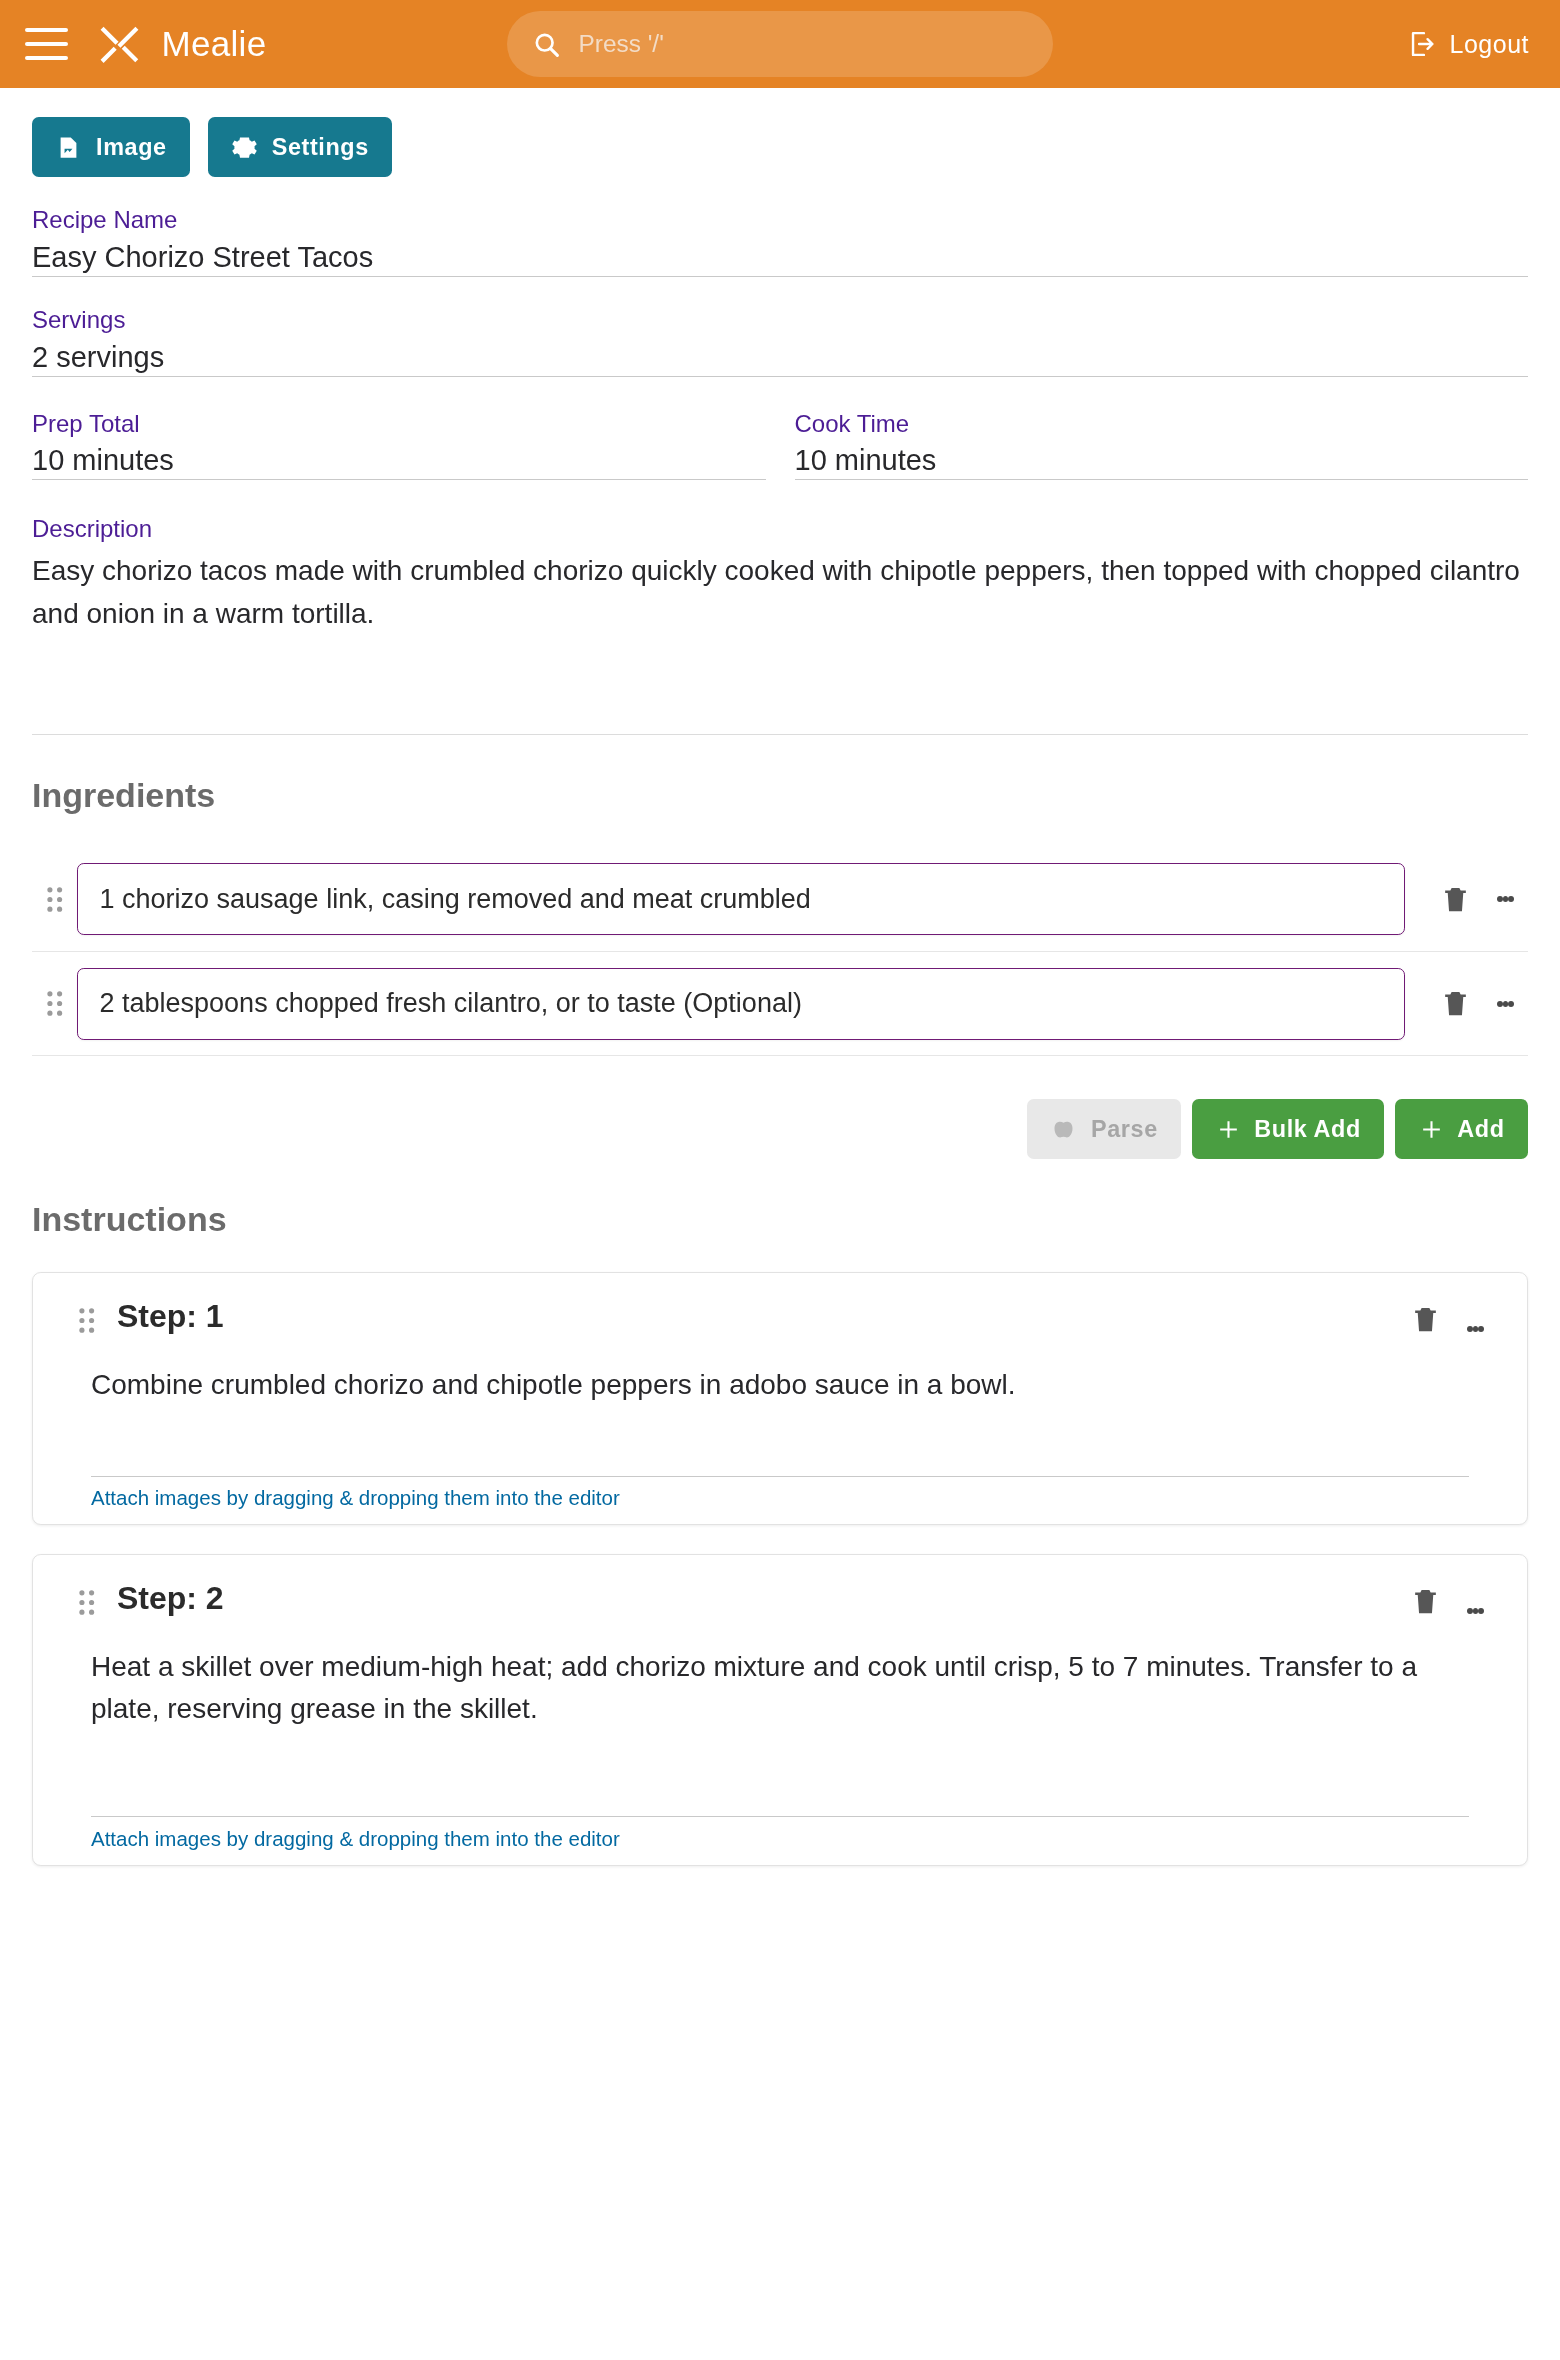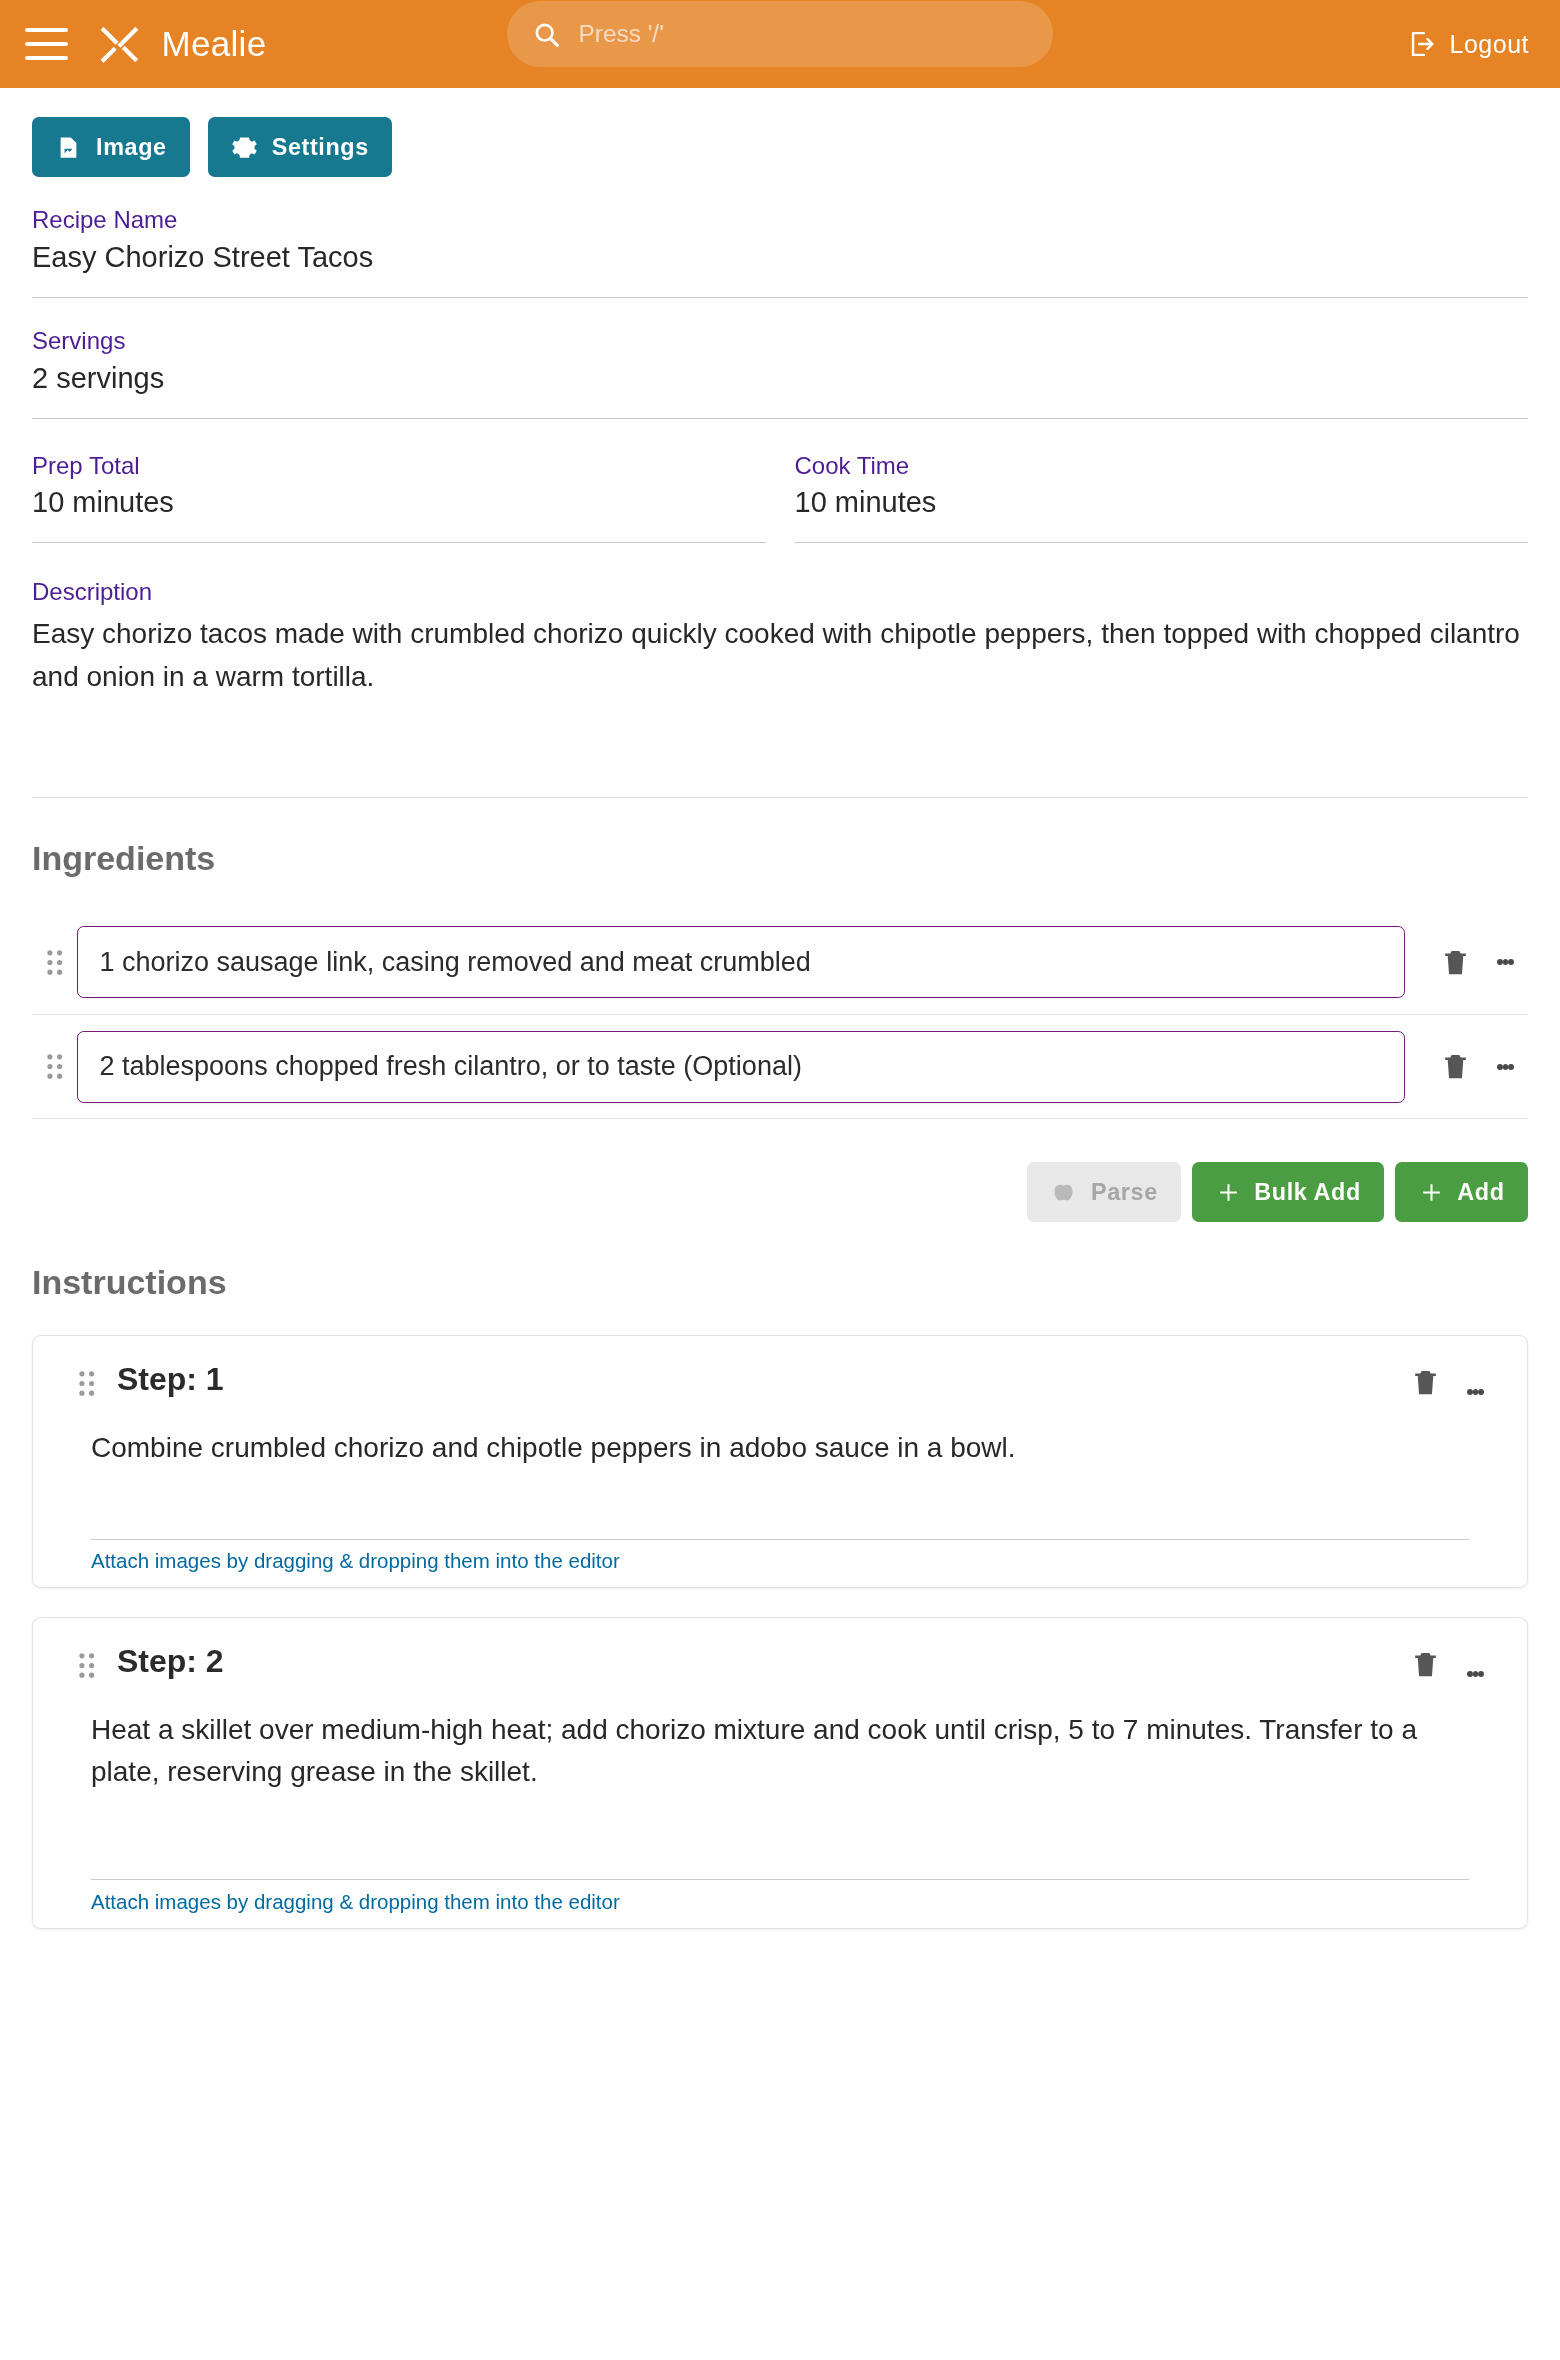--- a/index.html
+++ b/index.html
@@ -21,21 +21,21 @@
     color: #ffffff;
     z-index: 20;
   }
   .hamburger { width: 43px; height: 33px; display: flex; flex-direction: column; justify-content: space-between; cursor: pointer; margin-right: 29px; }
   .hamburger span { display: block; height: 4.9px; background: #fff; border-radius: 2px; }
   .brand { display: flex; align-items: center; gap: 19.5px; }
   .brand-logo { width: 45px; height: 45px; }
   .brand-title { font-size: 35px; font-weight: 500; letter-spacing: 0.3px; }
 
   .search-wrap {
-    position: absolute; left: 780px; top: 1px; transform: translateX(-50%);
+    position: absolute; left: 780px; top: 11px; transform: translateX(-50%);
     width: 546px; height: 66px;
     background: rgba(255,255,255,0.16);
     border-radius: 33px;
     display: flex; align-items: center;
     padding: 0 25px;
     gap: 15.6px;
   }
   .search-wrap svg { flex: none; }
   .search-input {
     background: transparent; border: none; outline: none;
@@ -77,21 +77,21 @@
   }
   .btn-teal { background: #16798f; }
   .btn-green { background: #4a9e41; }
   .btn-grey { background: #e8e8e8; color: #a6a6a6; cursor: default; }
 
   .field { margin-top: 29px; }
   .field-label { font-size: 24px; color: #4c1d95; margin-bottom: 6.8px; }
   .field-value {
     font-size: 29px; color: #28282b;
     border-bottom: 1px solid #c9c9c9;
-    padding-bottom: 23px;
+    padding-bottom: 2px;
   }
   .field-row { display: flex; gap: 29px; margin-top: 33px; }
   .field-row .field { flex: 1; margin-top: 0; }
 
   .desc-block { margin-top: 35px; }
   .desc-text {
     font-size: 28px; color: #28282b; line-height: 1.52;
     min-height: 166px;
   }
   .hr { border: none; border-top: 1px solid #dcdcdc; margin: 17.6px 0 0 0; }

